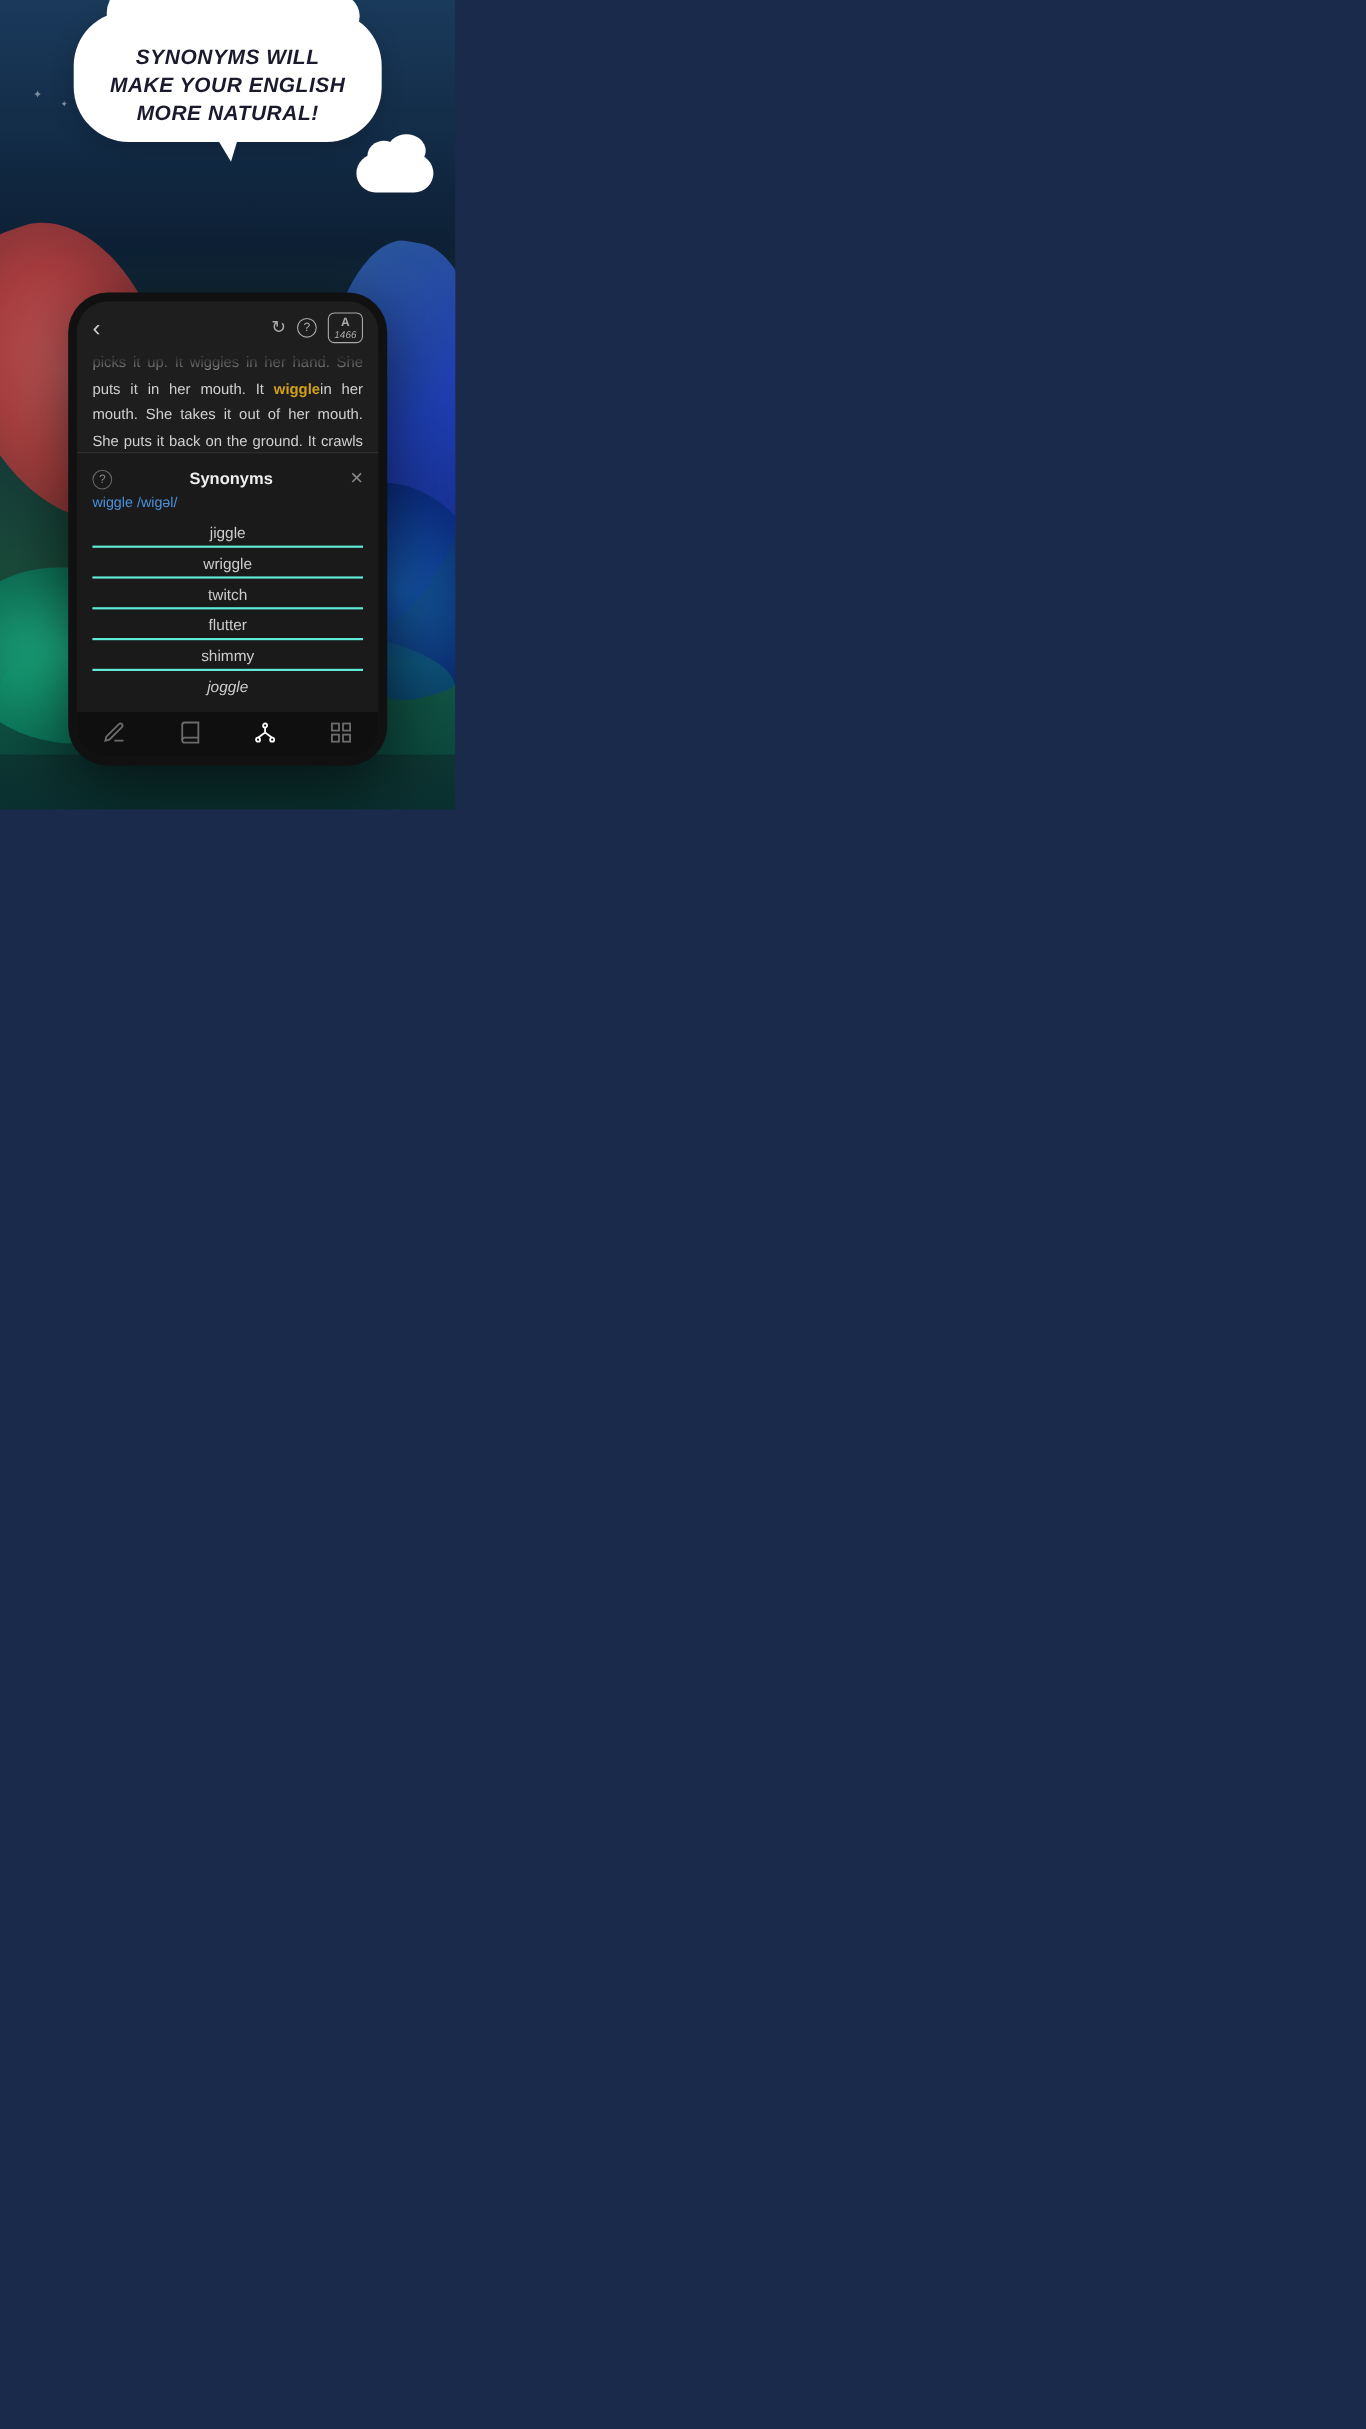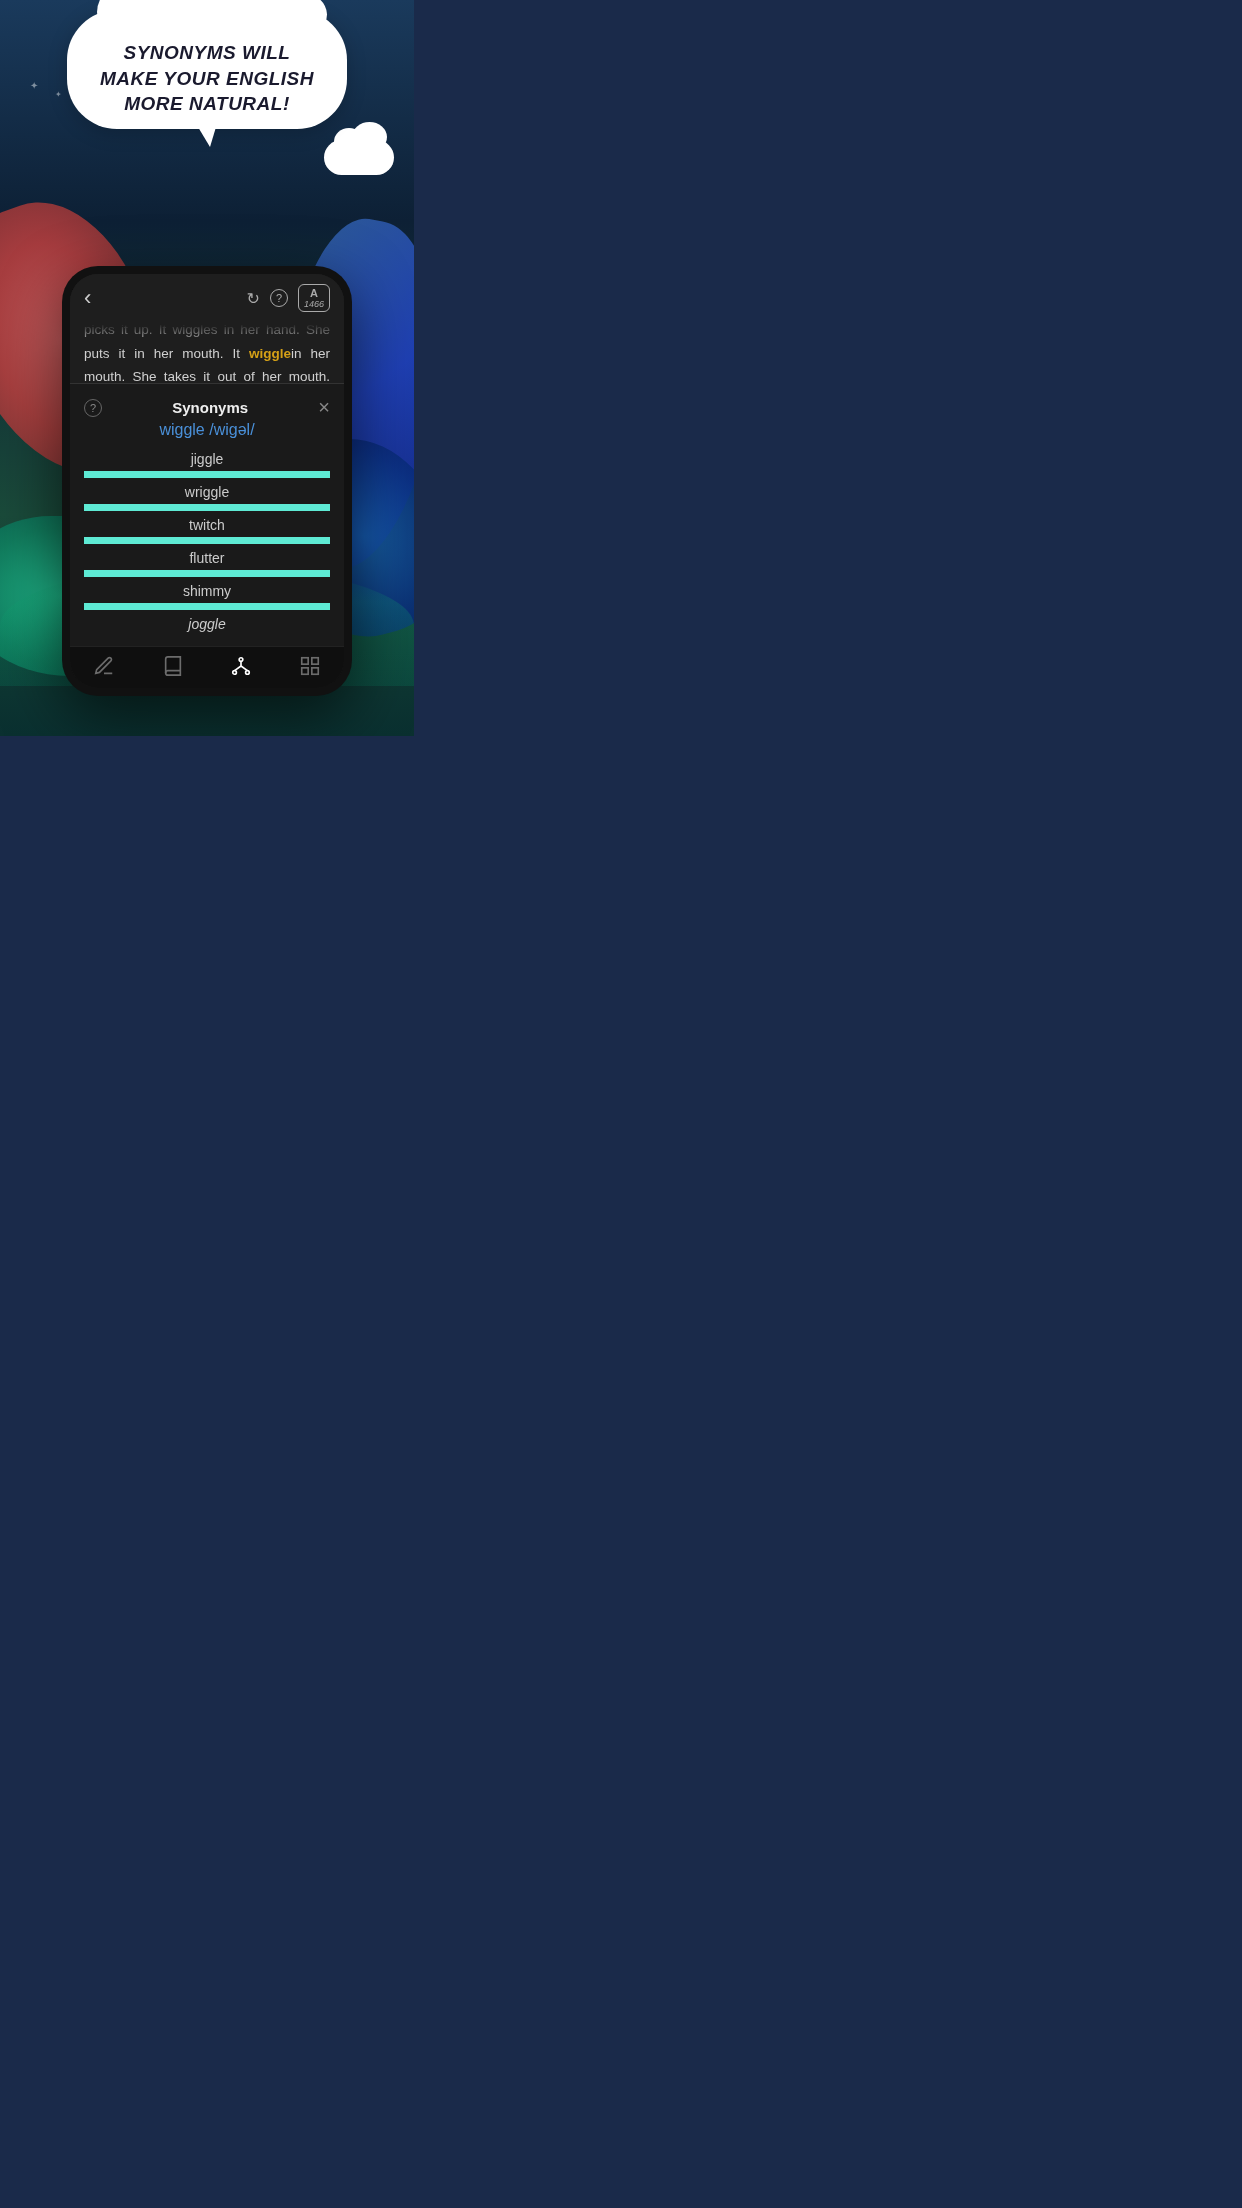--- a/index.html
+++ b/index.html
@@ -368,38 +368,38 @@
       text-align: right;
     }
 
     .close-icon {
       color: #888;
       font-size: 16px;
       cursor: pointer;
     }
 
     .word-pronunciation {
-      text-align: center;
+      text-align: left;
       color: #4a90d9;
-      font-size: 16px;
+      font-size: 13px;
       margin-bottom: 8px;
     }
 
     .synonym-list {
       display: flex;
       flex-direction: column;
       gap: 2px;
     }
 
     .synonym-item {
       text-align: center;
       color: #cccccc;
       font-size: 14px;
       padding: 4px 0;
-      border-bottom: 7px solid #5eead4;
+      border-bottom: 2px solid #5eead4;
       cursor: pointer;
     }
 
     .synonym-item:last-child {
       border-bottom: none;
       font-style: italic;
     }
 
     
     .bottom-nav {

